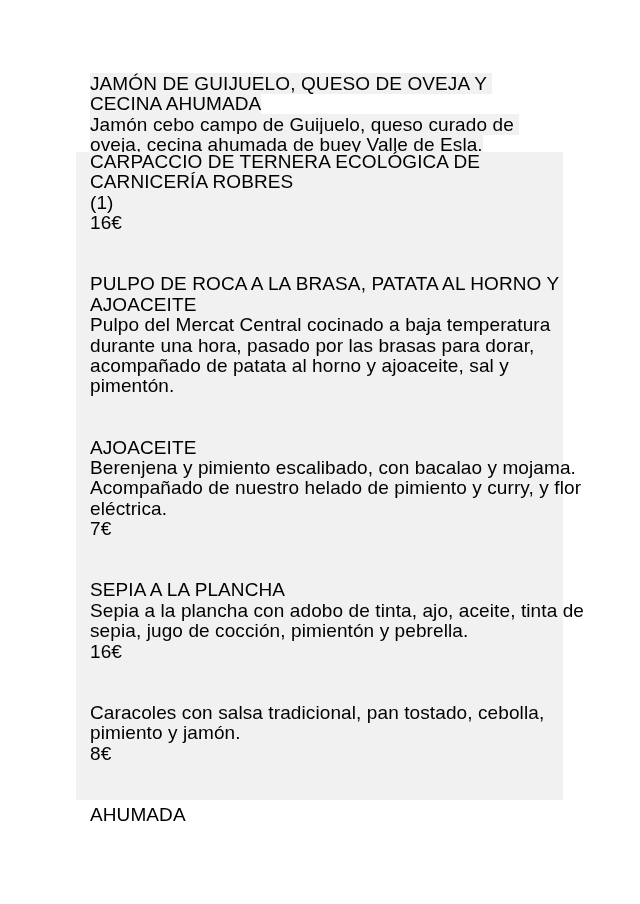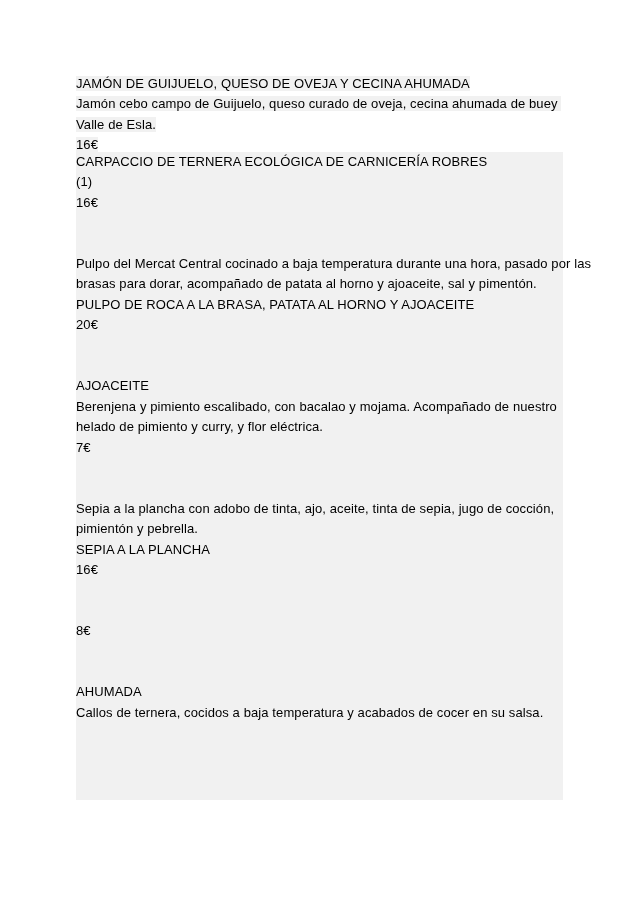--- a/index.html
+++ b/index.html
@@ -25,25 +25,26 @@
 
   
   .menu-body {
     position: absolute;
     left: 76px;
     top: 74px;
     width: 487px;
   }
 
   .doc-line {
-    font-size: 13px;
+    font-size: 19px;
     line-height: 20.4px;
     letter-spacing: 0.1px;
     white-space: pre-wrap;
     word-break: normal;
+    margin-left: 14px;
   }
 
   
   .hl-inline .doc-line > span.txt {
     background: #f1f1f1;
     box-decoration-break: clone;
     -webkit-box-decoration-break: clone;
   }
 
   
@@ -89,53 +90,52 @@
     <div class="item">
       <div class="doc-line">CARPACCIO DE TERNERA ECOLÓGICA DE CARNICERÍA ROBRES</div>
       <div class="doc-line">(1)</div>
       <div class="doc-line">16€</div>
     </div>
 
     <div class="spacer-line"></div>
     <div class="spacer-line"></div>
 
     <div class="item">
+      <div class="doc-line">PULPO DE ROCA A LA BRASA, PATATA AL HORNO Y AJOACEITE</div>
       <div class="doc-line">Pulpo del Mercat Central cocinado a baja temperatura durante una hora, pasado por las brasas para dorar, acompañado de patata al horno y ajoaceite, sal y pimentón.</div>
-      <div class="doc-line">PULPO DE ROCA A LA BRASA, PATATA AL HORNO Y AJOACEITE</div>
-      <div class="doc-line">20€</div>
     </div>
 
     <div class="spacer-line"></div>
     <div class="spacer-line"></div>
 
     <div class="item">
       <div class="doc-line">AJOACEITE</div>
       <div class="doc-line">Berenjena y pimiento escalibado, con bacalao y mojama. Acompañado de nuestro helado de pimiento y curry, y flor eléctrica.</div>
       <div class="doc-line">7€</div>
     </div>
 
     <div class="spacer-line"></div>
     <div class="spacer-line"></div>
 
     <div class="item">
+      <div class="doc-line">SEPIA A LA PLANCHA</div>
       <div class="doc-line">Sepia a la plancha con adobo de tinta, ajo, aceite, tinta de sepia, jugo de cocción, pimientón y pebrella.</div>
-      <div class="doc-line">SEPIA A LA PLANCHA</div>
       <div class="doc-line">16€</div>
     </div>
 
     <div class="spacer-line"></div>
     <div class="spacer-line"></div>
 
     <div class="item">
+      <div class="doc-line">Caracoles con salsa tradicional, pan tostado, cebolla, pimiento y jamón.</div>
       <div class="doc-line">8€</div>
     </div>
 
     <div class="spacer-line"></div>
     <div class="spacer-line"></div>
 
     <div class="item">
       <div class="doc-line">AHUMADA</div>
-      <div class="doc-line">Callos de ternera, cocidos a baja temperatura y acabados de cocer en su salsa.</div>
     </div>
 
   </div>
 
 </div>
 
 </body></html>

